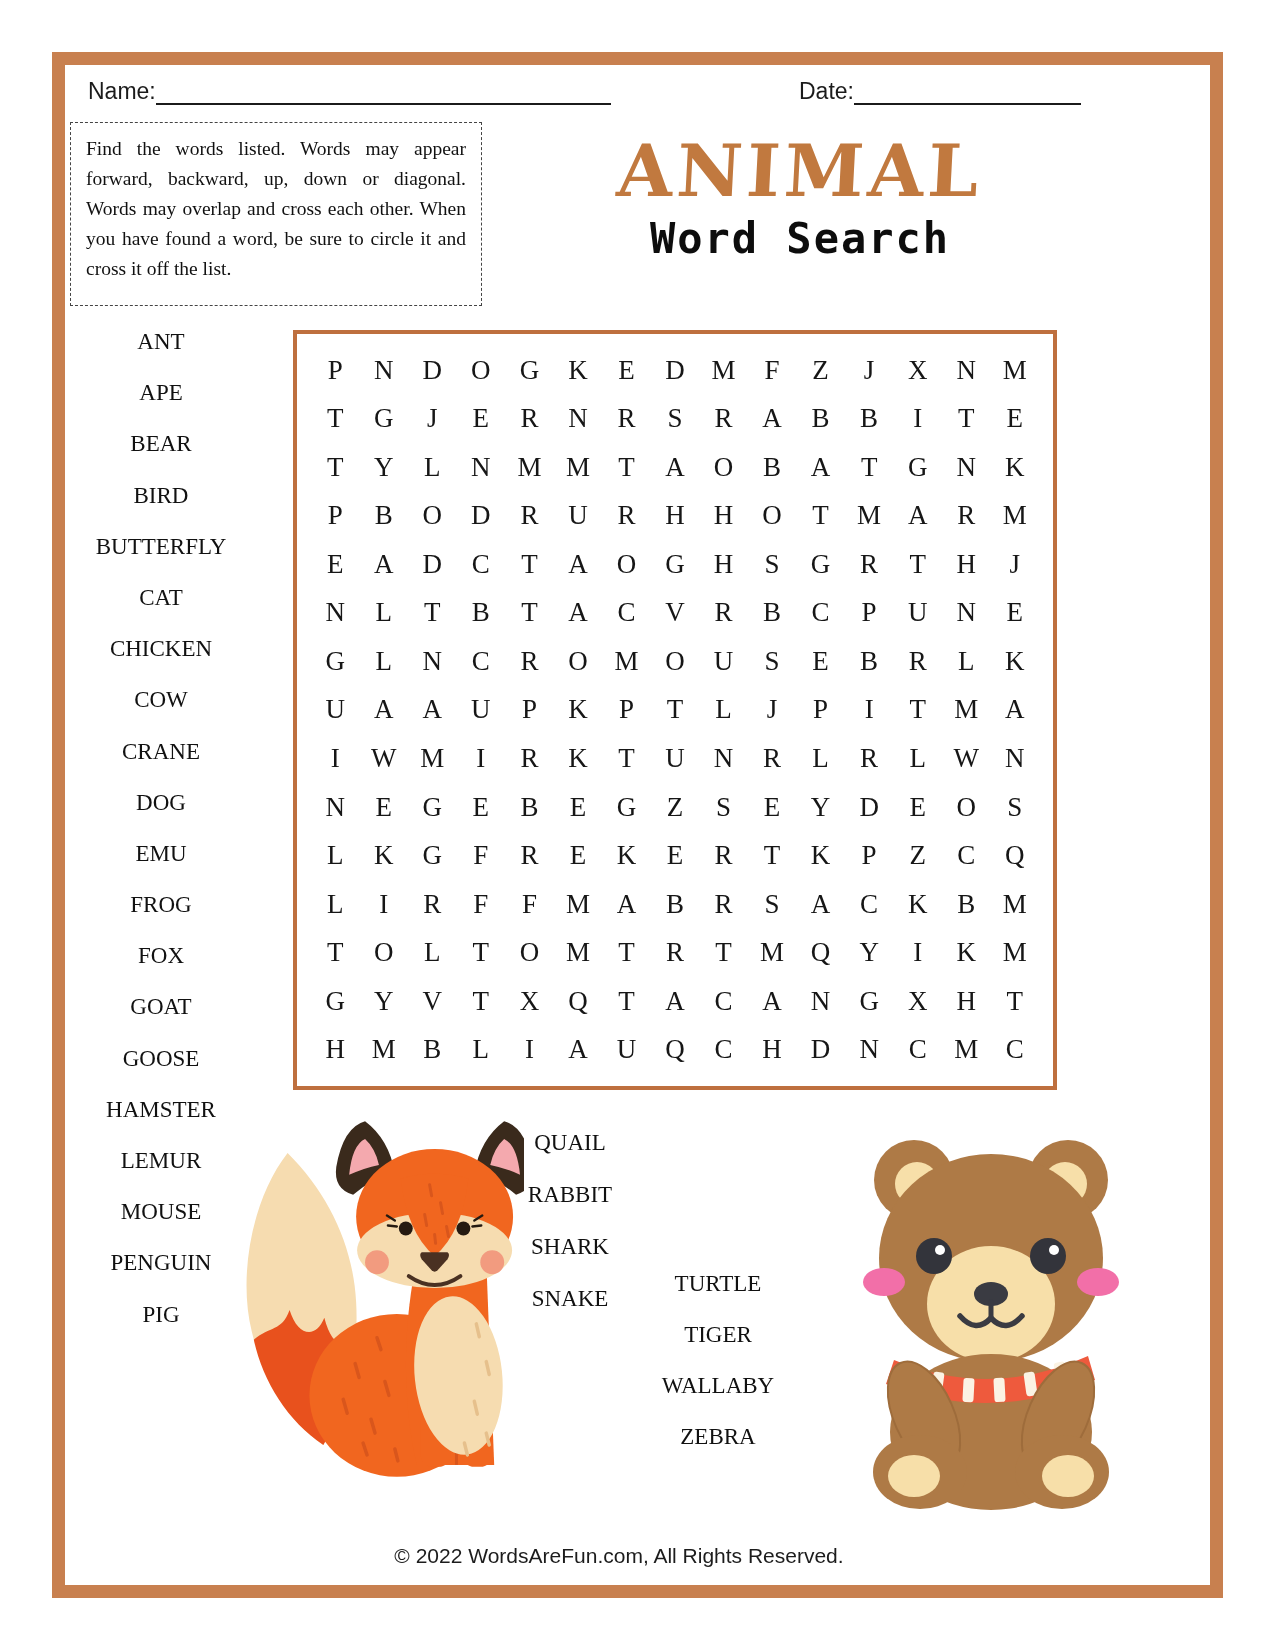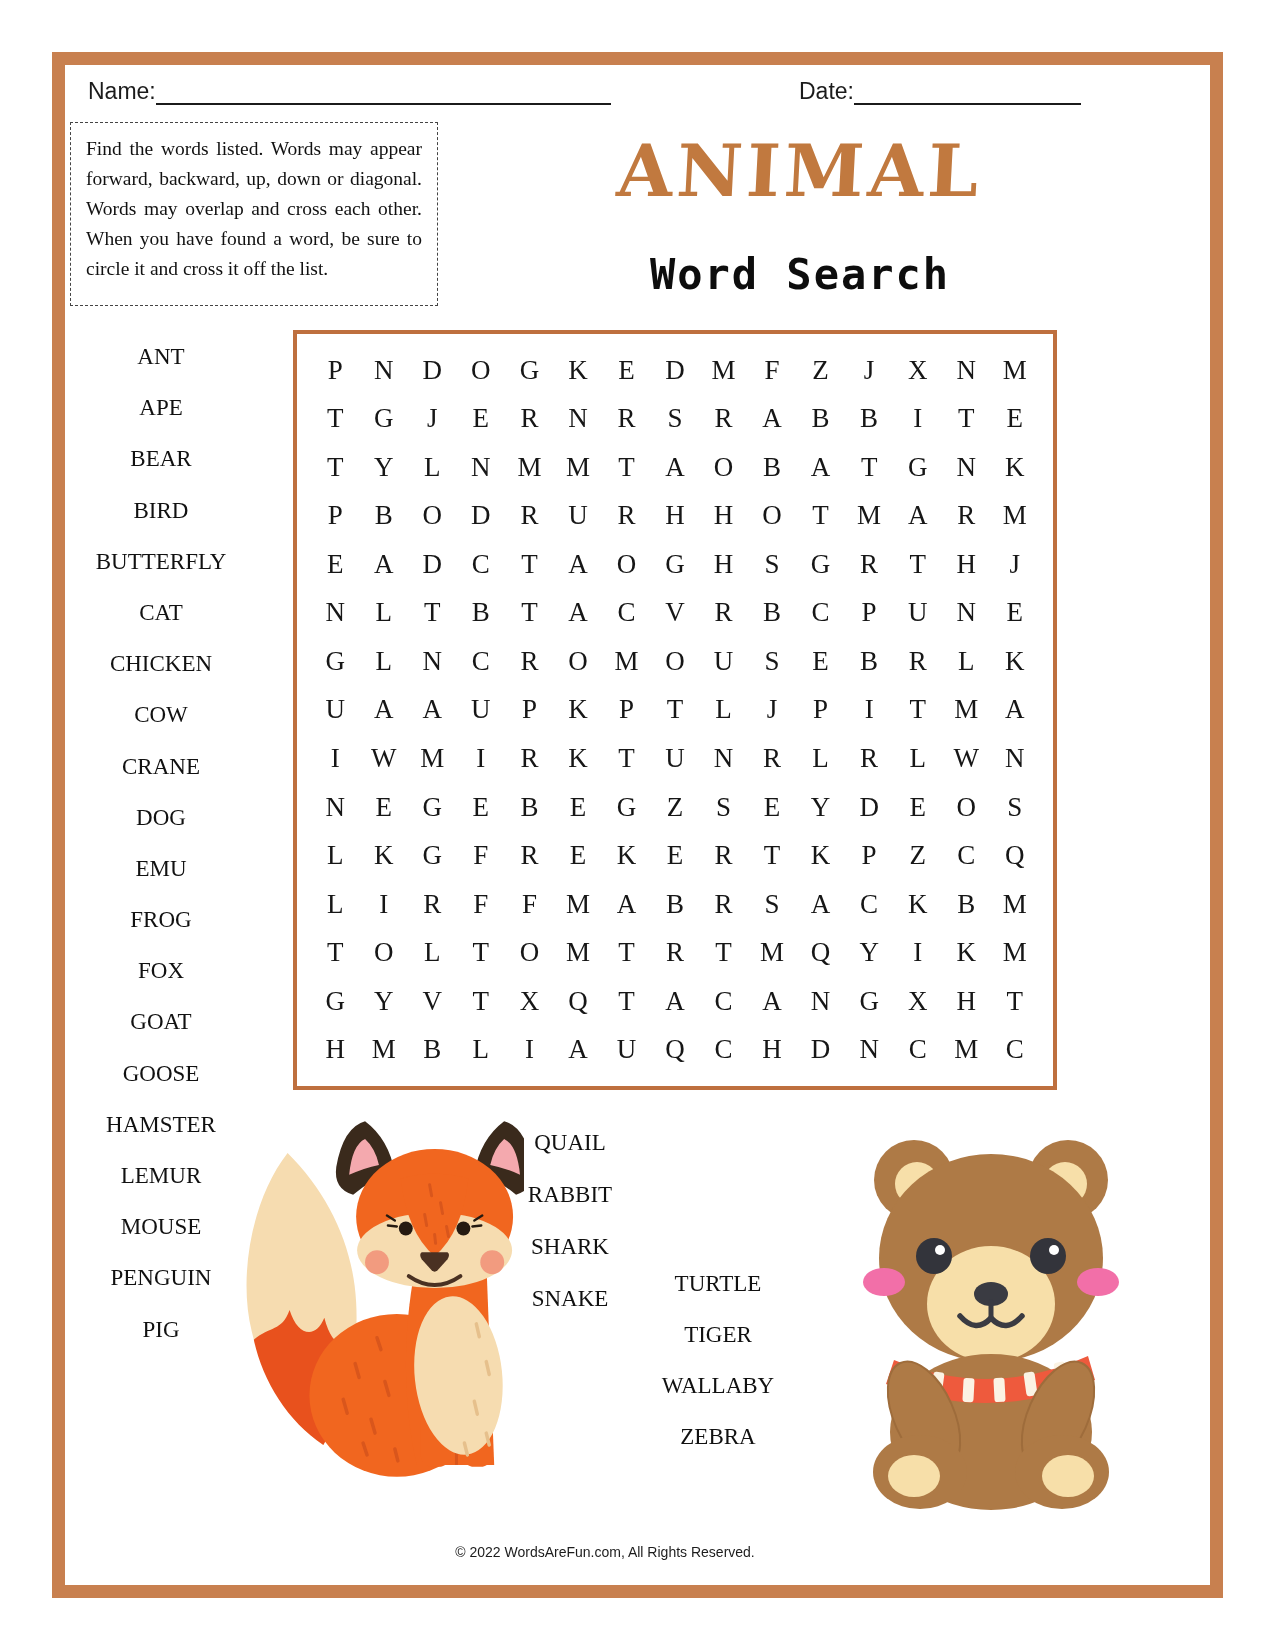--- a/index.html
+++ b/index.html
@@ -11,57 +11,57 @@
   
   .name-row{position:absolute;left:88px;top:78px;font-family:"Liberation Sans", sans-serif;
             font-size:23px;color:#1b1b1b;}
   .date-row{position:absolute;left:799px;top:78px;font-family:"Liberation Sans", sans-serif;
             font-size:23px;color:#1b1b1b;}
   .write-line{display:inline-block;border-bottom:2px solid #1b1b1b;height:22px;vertical-align:bottom;}
   .name-line{width:455px;}
   .date-line{width:227px;}
 
   
-  .instructions{position:absolute;left:70px;top:122px;width:368px;height:184px;box-sizing:border-box;
+  .instructions{position:absolute;left:70px;top:122px;width:412px;height:184px;box-sizing:border-box;
                 border:1.6px dashed #444;padding:11px 15px;font-size:19.5px;line-height:30px;
                 text-align:justify;color:#111;}
 
   
   .title-block{position:absolute;left:590px;top:128px;width:420px;text-align:center;}
   .title-animal{font-family:"DejaVu Serif", serif;font-weight:bold;font-size:72px;line-height:86px;
                 color:#C1793F;letter-spacing:4px;transform:skewX(-3deg);display:inline-block;}
   .title-wordsearch{font-family:"DejaVu Sans Mono", monospace;font-weight:bold;font-size:42px;
-                    color:#0d0d0d;letter-spacing:2px;margin-top:36px;}
+                    color:#0d0d0d;letter-spacing:2px;}
 
   
   .grid-box{position:absolute;left:293px;top:330px;width:764px;height:760px;box-sizing:border-box;
             border:4px solid #BE6F3E;background:#fff;display:grid;
             grid-template-columns:repeat(15,1fr);grid-template-rows:repeat(15,1fr);
             padding:12px 14px;}
   .grid-cell{display:flex;align-items:center;justify-content:center;
              font-size:27px;color:#161616;}
 
   
   .word-list{position:absolute;text-align:center;color:#111;}
   .word-list .word{display:block;}
-  .list-left{left:55px;top:331px;width:212px;font-size:23px;}
+  .list-left{left:55px;top:316px;width:212px;font-size:23px;}
   .list-left .word{line-height:51.2px;height:51.2px;}
   .list-middle{left:495px;top:1117px;width:150px;font-size:23px;}
   .list-middle .word{line-height:52px;height:52px;}
   .list-right{left:632px;top:1258px;width:172px;font-size:23px;}
   .list-right .word{line-height:51px;height:51px;}
 
   
   .fox-wrap{position:absolute;left:226px;top:1112px;width:298px;height:374px;}
   .bear-wrap{position:absolute;left:832px;top:1110px;width:318px;height:402px;}
   .fox-wrap svg,.bear-wrap svg{width:100%;height:100%;display:block;}
 
   
-  .footer{position:absolute;left:0;top:1544px;width:1210px;text-align:center;
-          font-family:"Liberation Sans", sans-serif;font-size:14px;color:#1c1c1c;}
+  .footer{position:absolute;left:14px;top:1544px;width:1210px;text-align:center;
+          font-family:"Liberation Sans", sans-serif;font-size:21px;color:#1c1c1c;}
 </style>
 </head>
 <body>
 
 <div class="sheet">
 
   <div class="page-border"></div>
 
   <div class="name-row">
     <span>Name:</span><span class="write-line name-line"></span>

